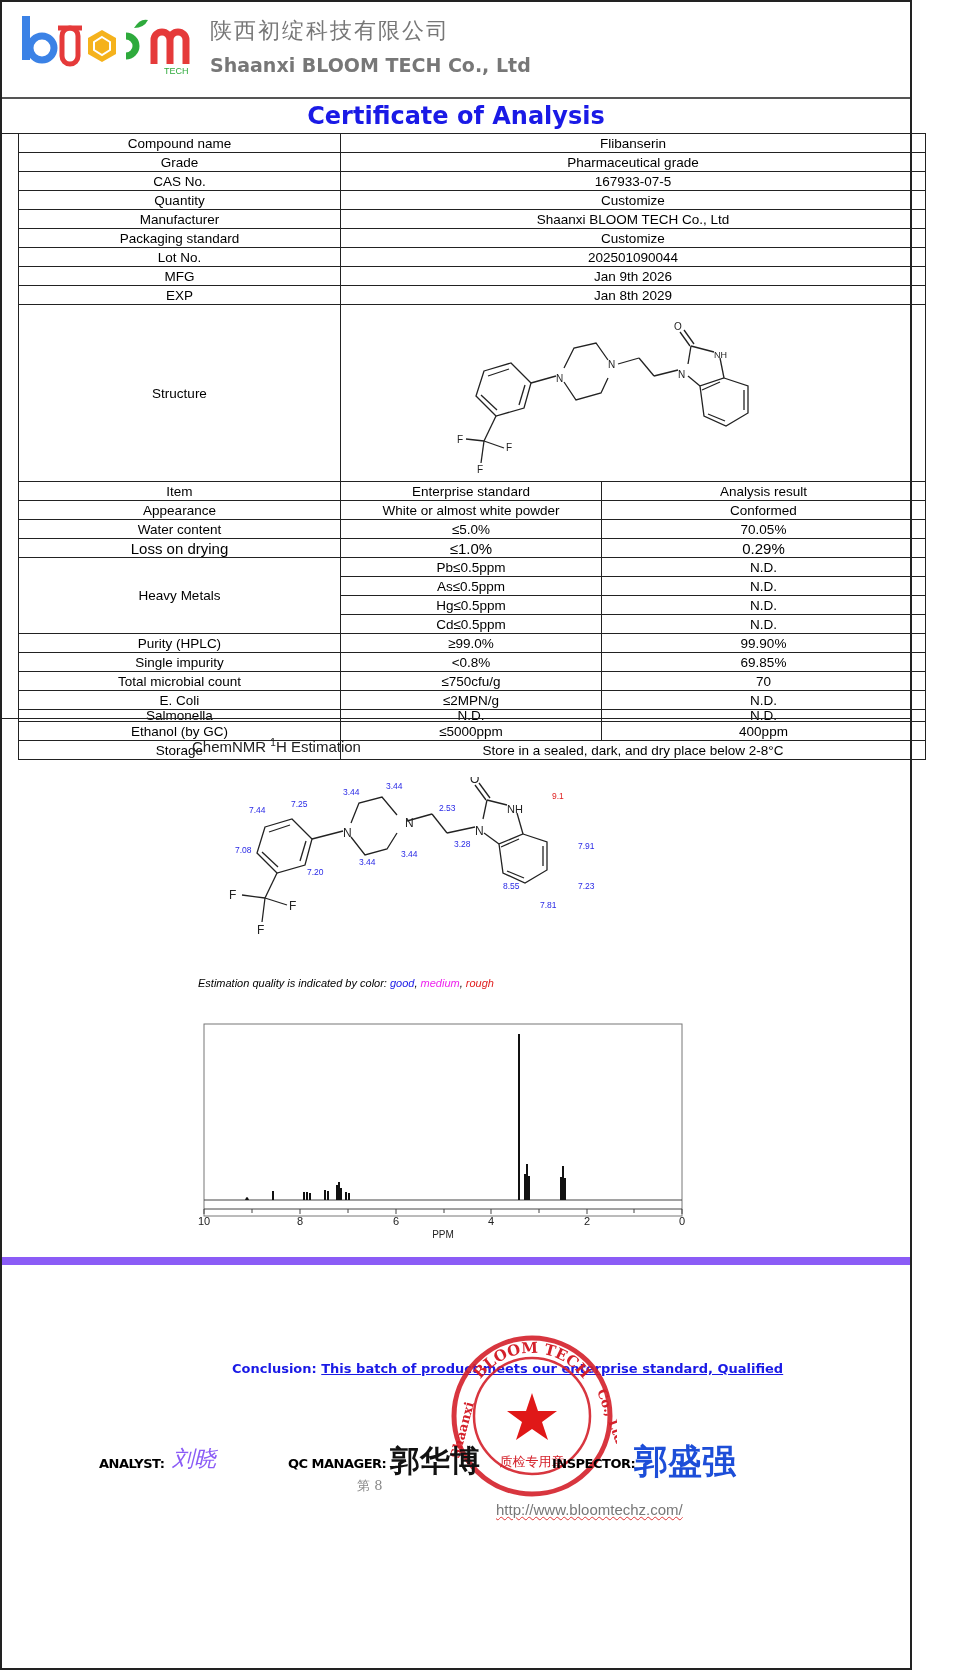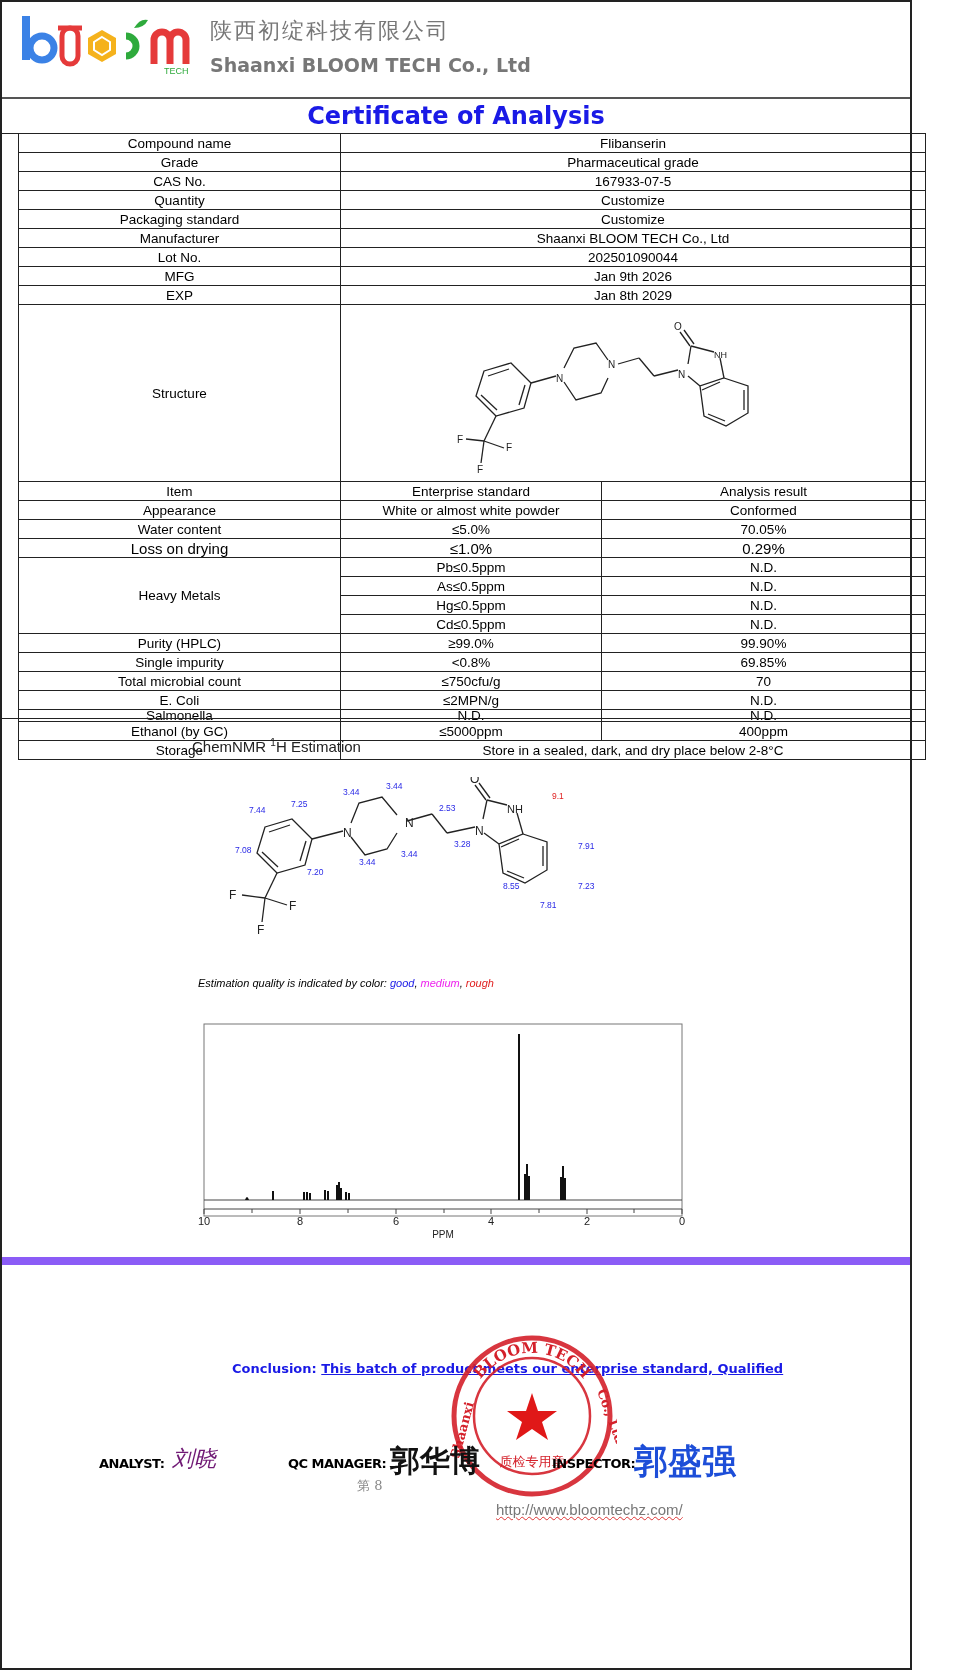--- a/index.html
+++ b/index.html
@@ -72,26 +72,26 @@
         </tr>
     <tr>
           <td>CAS No.</td>
           <td>167933-07-5</td>
         </tr>
     <tr>
           <td>Quantity</td>
           <td>Customize</td>
         </tr>
     <tr>
+          <td>Manufacturer</td>
+          <td>Shaanxi BLOOM TECH Co., Ltd</td>
+        </tr>
+    <tr>
           <td>Packaging standard</td>
           <td>Customize</td>
-        </tr>
-    <tr>
-          <td>Manufacturer</td>
-          <td>Shaanxi BLOOM TECH Co., Ltd</td>
         </tr>
     <tr>
           <td>Lot No.</td>
           <td>202501090044</td>
         </tr>
     <tr>
           <td>MFG</td>
           <td>Jan 9th 2026</td>
         </tr>
     <tr>
@@ -348,21 +348,21 @@
       <circle cx="85" cy="85" r="58" fill="none" stroke="#d4202a" stroke-width="2.5" opacity="0.9"></circle>
       <path id="arcTop" d="M22,85 a63,63 0 0 1 126,0" fill="none"></path>
       <text fill="#d4202a" font-size="15" font-weight="bold"><textPath href="#arcTop" startOffset="50%" text-anchor="middle">BLOOM TECH</textPath></text>
       <text x="12" y="128" fill="#d4202a" font-size="13" font-weight="bold" transform="rotate(-75 12 128)">Shaanxi</text>
       <text x="150" y="60" fill="#d4202a" font-size="13" font-weight="bold" transform="rotate(70 150 60)">Co., Ltd</text>
       <polygon points="85,62 91,80 110,80 95,91 101,109 85,98 69,109 75,91 60,80 79,80" fill="#e01818"></polygon>
       <text x="85" y="135" fill="#d4202a" font-size="13" text-anchor="middle">质检专用章</text>
     </svg>
 
     <div class="sig-label" style="left:97px;top:157px">ANALYST:</div>
-    <div class="sig" style="left:170px;top:145px;font-size:22px;color:#701a75;font-style:italic">刘晓</div>
+    <div class="sig" style="left:170px;top:145px;font-size:22px;color:#8b5cf6;font-style:italic">刘晓</div>
     <div class="sig-label" style="left:286px;top:157px">QC MANAGER:</div>
     <div class="sig" style="left:388px;top:142px;font-size:30px;font-weight:bold;color:#111">郭华博</div>
     <div class="sig-label" style="left:550px;top:157px">INSPECTOR:</div>
     <div class="sig" style="left:632px;top:140px;font-size:34px;font-weight:bold;color:#1d4ed8">郭盛强</div>
 
     <div class="pageno">第 8</div>
     <div class="url">http://www.bloomtechz.com/</div>
   </div>
 </div>
 

